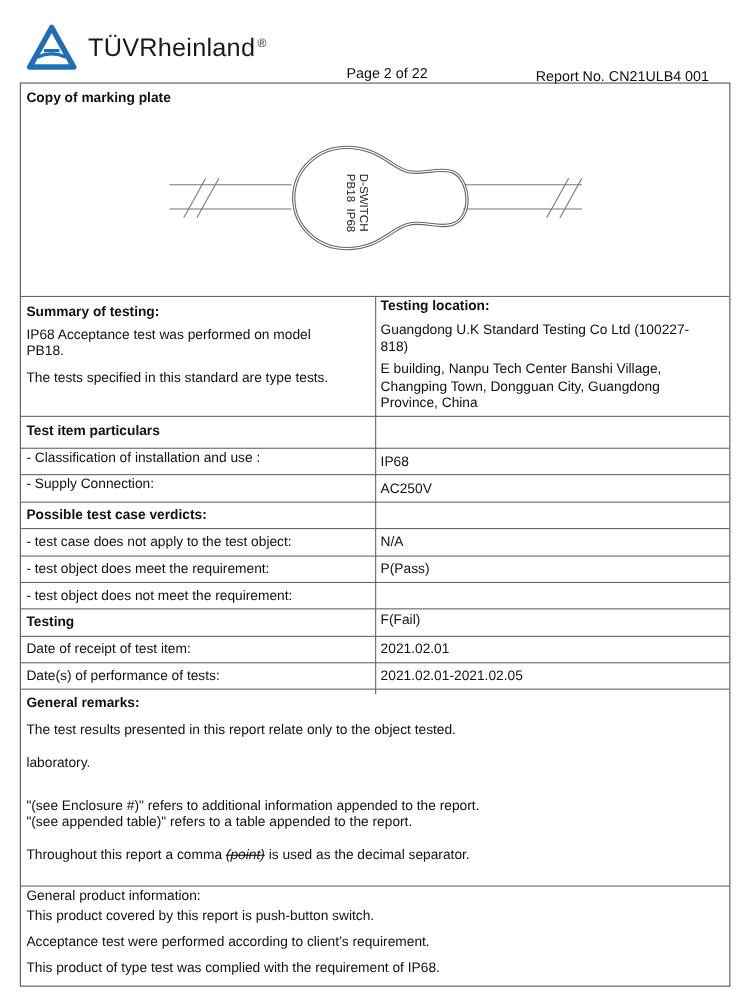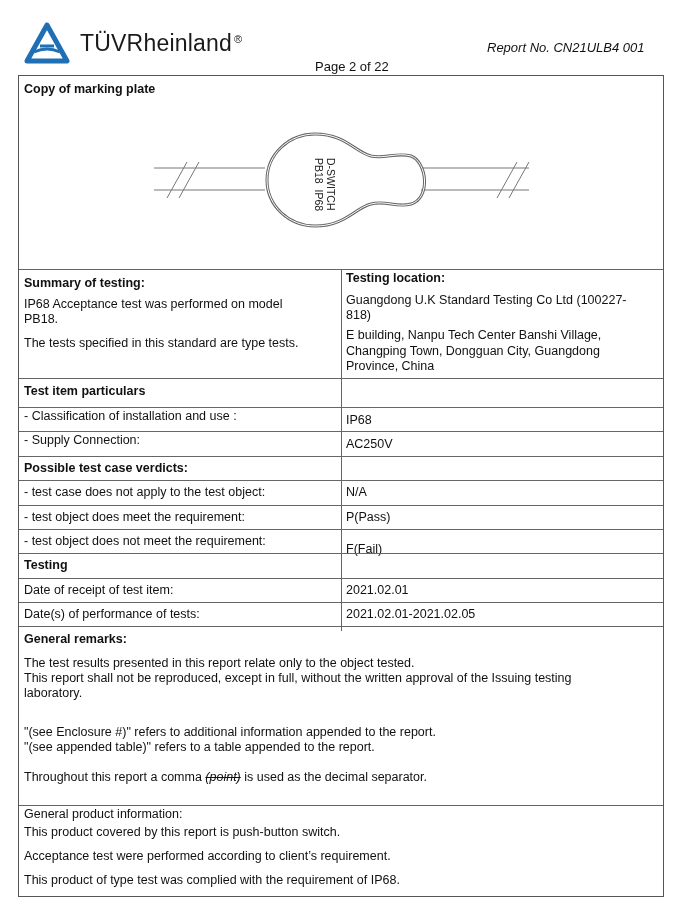--- a/index.html
+++ b/index.html
@@ -4,21 +4,21 @@
 <style>
   html, body { margin: 0; padding: 0; background: #ffffff; }
   body { width: 681px; height: 903px; position: relative; overflow: hidden;
          font-family: "Liberation Sans", sans-serif; color: #111; font-size: 12.5px; }
   .header { position: absolute; left: 0; top: 0; width: 681px; height: 76px; }
   .logo { position: absolute; left: 24px; top: 22px; width: 46px; height: 42px; }
   .brand { position: absolute; left: 80px; top: 30px; font-size: 23px; letter-spacing: 0.2px; color: #1a1a1a; }
   .brand b { font-weight: normal; text-align: right; }
   .brand sup { font-size: 11px; position: relative; top: -8px; margin-left: 2px; vertical-align: baseline; }
   .page-no { position: absolute; left: 294px; top: 59px; font-size: 13px; margin-left: 21px; }
-  .report-no { position: absolute; left: 487px; top: 40px; font-size: 13px; font-style: italic; }
+  .report-no { position: absolute; left: 487px; top: 62px; font-size: 13px; }
   .frame { position: absolute; left: 18px; top: 75px; width: 644px; height: 820px;
            border: 1.3px solid #555; box-sizing: content-box; }
   .hline { position: absolute; left: 0; width: 644px; height: 0; border-top: 1.2px solid #666; }
   .vline { position: absolute; width: 0; border-left: 1.2px solid #666; }
   .bold { font-weight: bold; }
   .t { position: absolute; white-space: nowrap; }
   .plate { position: absolute; left: 130px; top: 50px; width: 390px; height: 110px; }
   .strike { text-decoration: line-through; font-style: italic; }
 </style>
 </head>
@@ -84,35 +84,34 @@
 
   <div class="t bold" style="left:5px;top:385px;">Possible test case verdicts:</div>
   <div class="hline" style="top:404px;"></div>
   <div class="t" style="left:5px;top:409px;">- test case does not apply to the test object:</div>
   <div class="t" style="left:327px;top:409px;">N/A</div>
   <div class="hline" style="top:429px;"></div>
   <div class="t" style="left:5px;top:434px;">- test object does meet the requirement:</div>
   <div class="t" style="left:327px;top:434px;">P(Pass)</div>
   <div class="hline" style="top:453px;"></div>
   <div class="t" style="left:5px;top:458px;">- test object does not meet the requirement:</div>
-  <div class="t" style="left:327px;top:466px;">F(Fail)</div>
+  <div class="t" style="left:327px;top:480px;">F(Fail)</div>
   <div class="hline" style="top:477px;"></div>
 
   <div class="t bold" style="left:5px;top:482px;">Testing</div>
   <div class="hline" style="top:502px;"></div>
   <div class="t" style="left:5px;top:507px;">Date of receipt of test item:</div>
   <div class="t" style="left:327px;top:507px;">2021.02.01</div>
   <div class="hline" style="top:526px;"></div>
   <div class="t" style="left:5px;top:531px;">Date(s) of performance of tests:</div>
   <div class="t" style="left:327px;top:531px;">2021.02.01-2021.02.05</div>
   <div class="hline" style="top:550px;"></div>
 
   <div class="t bold" style="left:5px;top:556px;">General remarks:</div>
   <div class="t" style="left:5px;top:580px;">The test results presented in this report relate only to the object tested.</div>
-  <div class="t" style="left:5px;top:595px;">This report shall not be reproduced, except in full, without the written approval of the Issuing testing</div>
   <div class="t" style="left:5px;top:610px;">laboratory.</div>
   <div class="t" style="left:5px;top:649px;">"(see Enclosure #)" refers to additional information appended to the report.</div>
   <div class="t" style="left:5px;top:664px;">"(see appended table)" refers to a table appended to the report.</div>
   <div class="t" style="left:5px;top:694px;"><span>Throughout this report a comma </span><span class="strike">(point)</span><span> is used as the decimal separator.</span></div>
   <div class="hline" style="top:729px;"></div>
 
   <div class="t" style="left:5px;top:731px;">General product information:</div>
   <div class="t" style="left:5px;top:749px;">This product covered by this report is push-button switch.</div>
   <div class="t" style="left:5px;top:773px;">Acceptance test were performed according to client’s requirement.</div>
   <div class="t" style="left:5px;top:797px;">This product of type test was complied with the requirement of IP68.</div>

